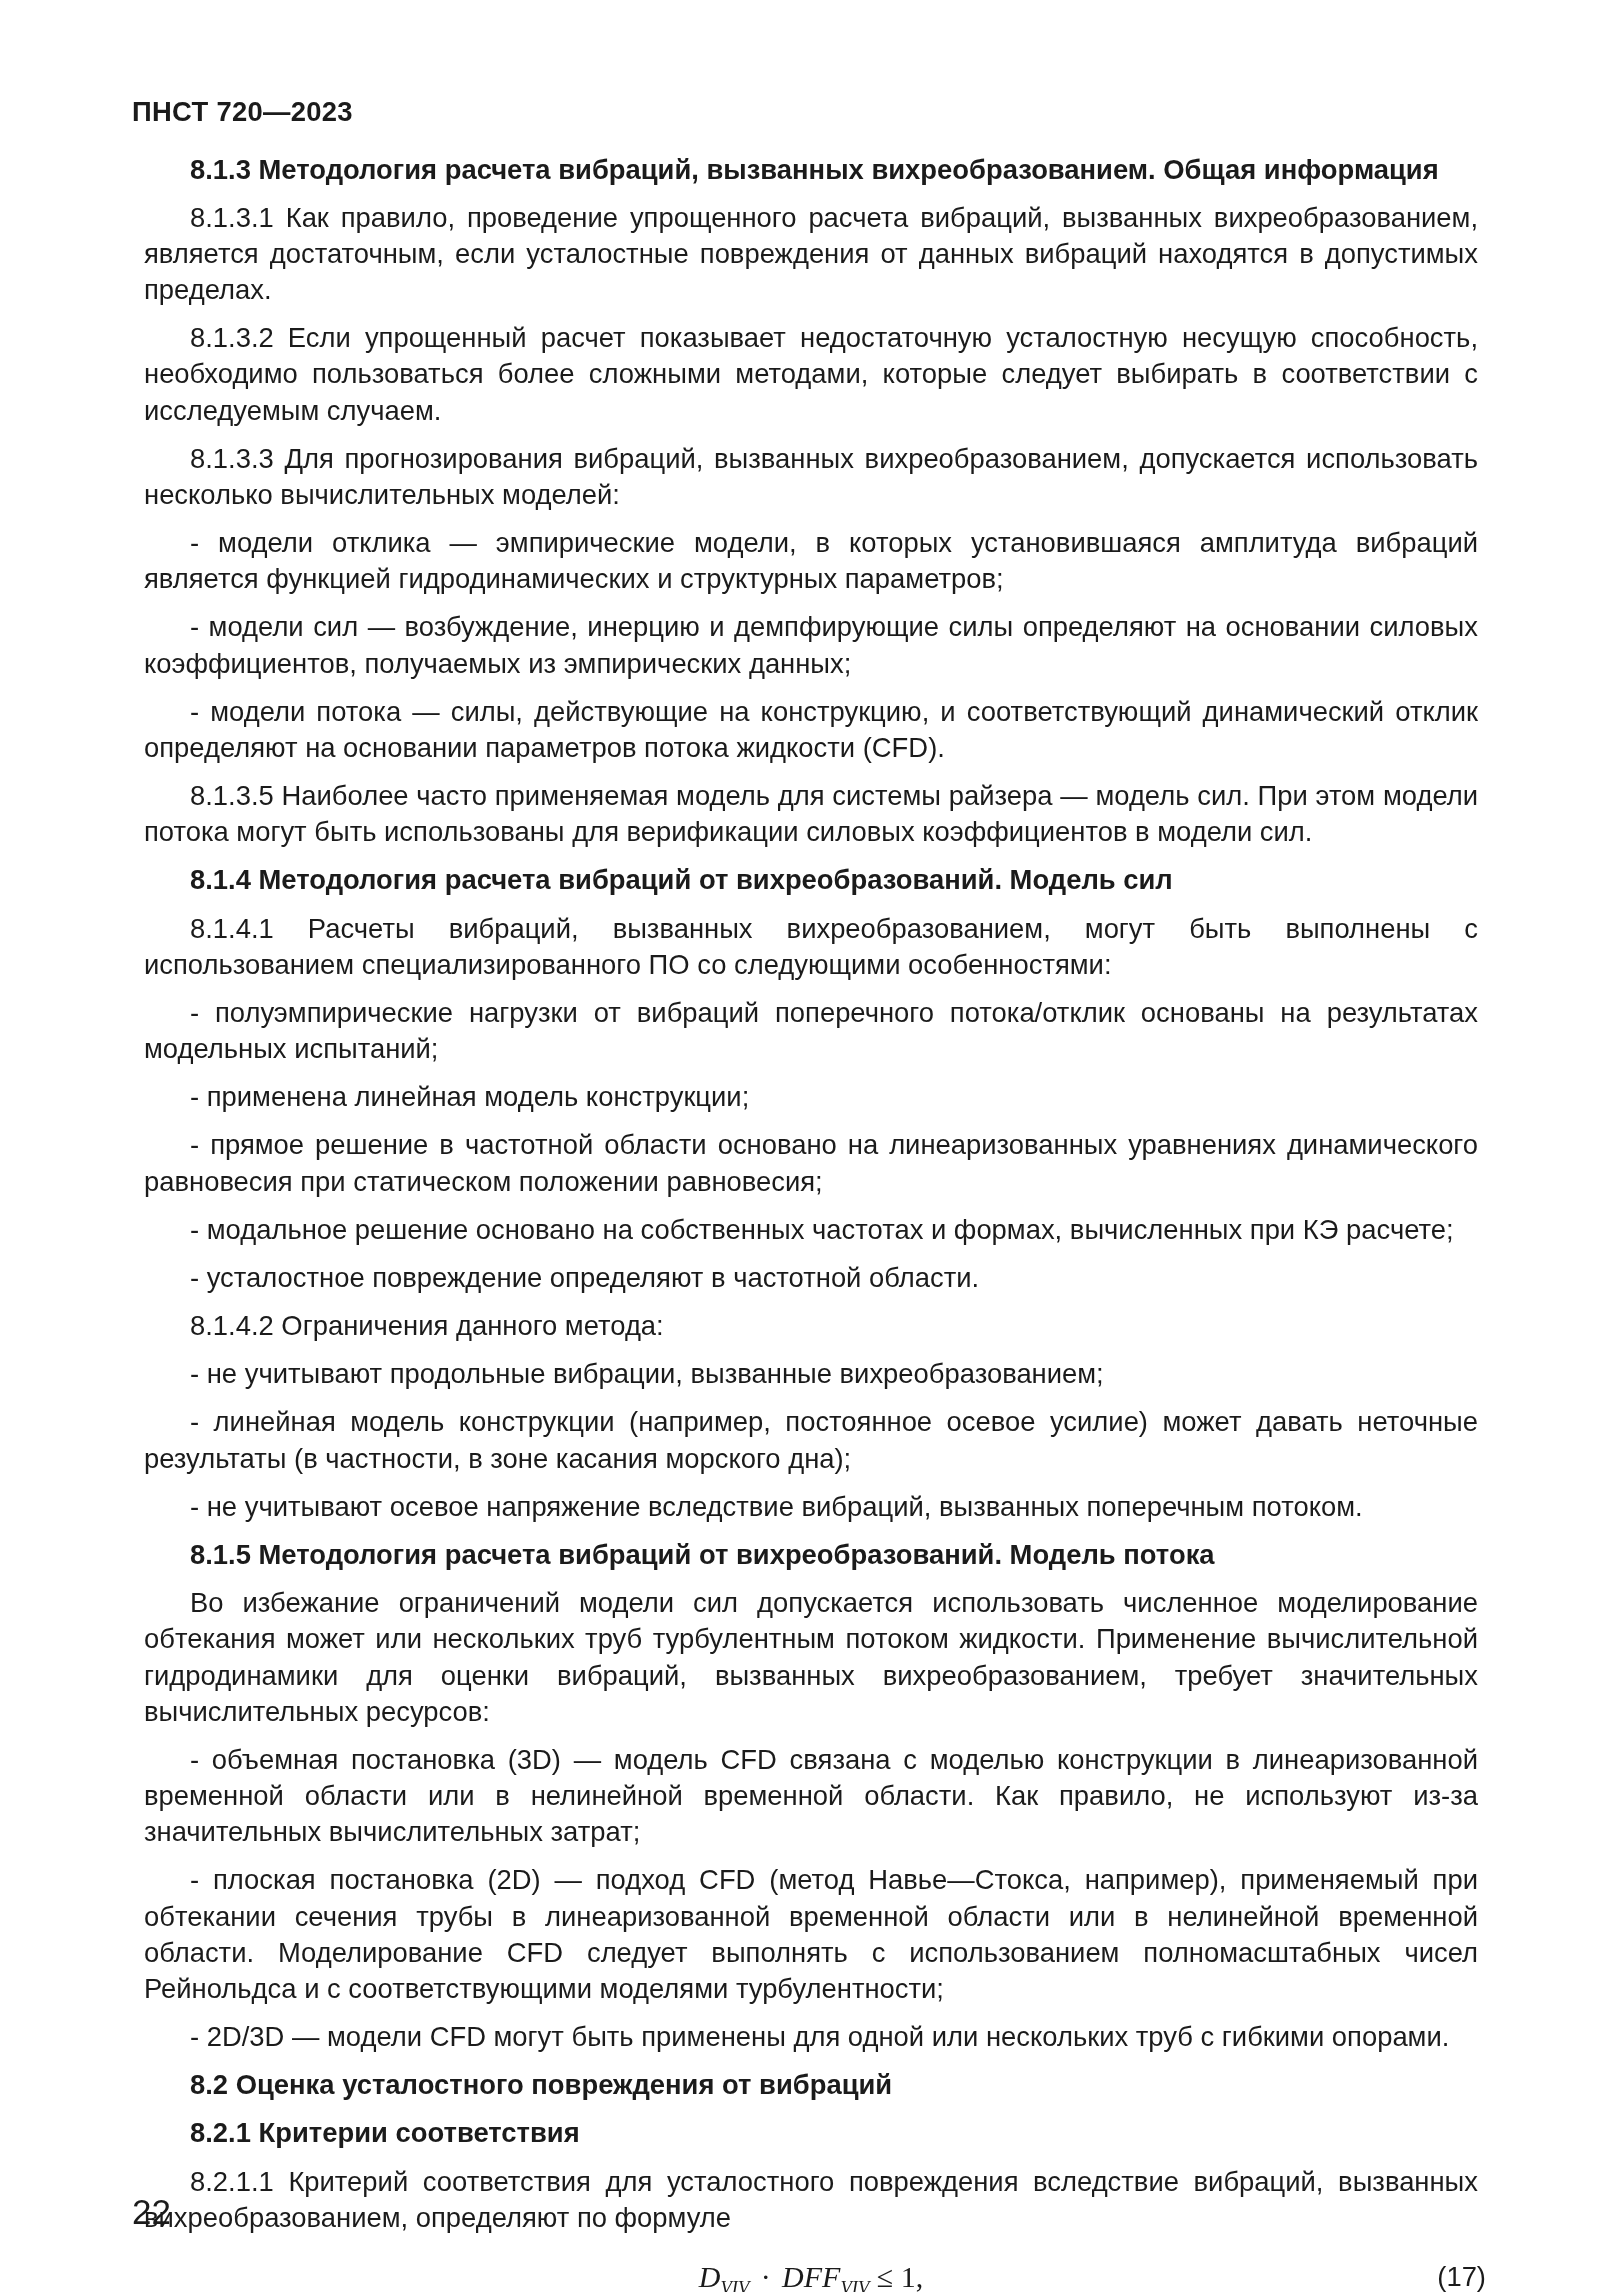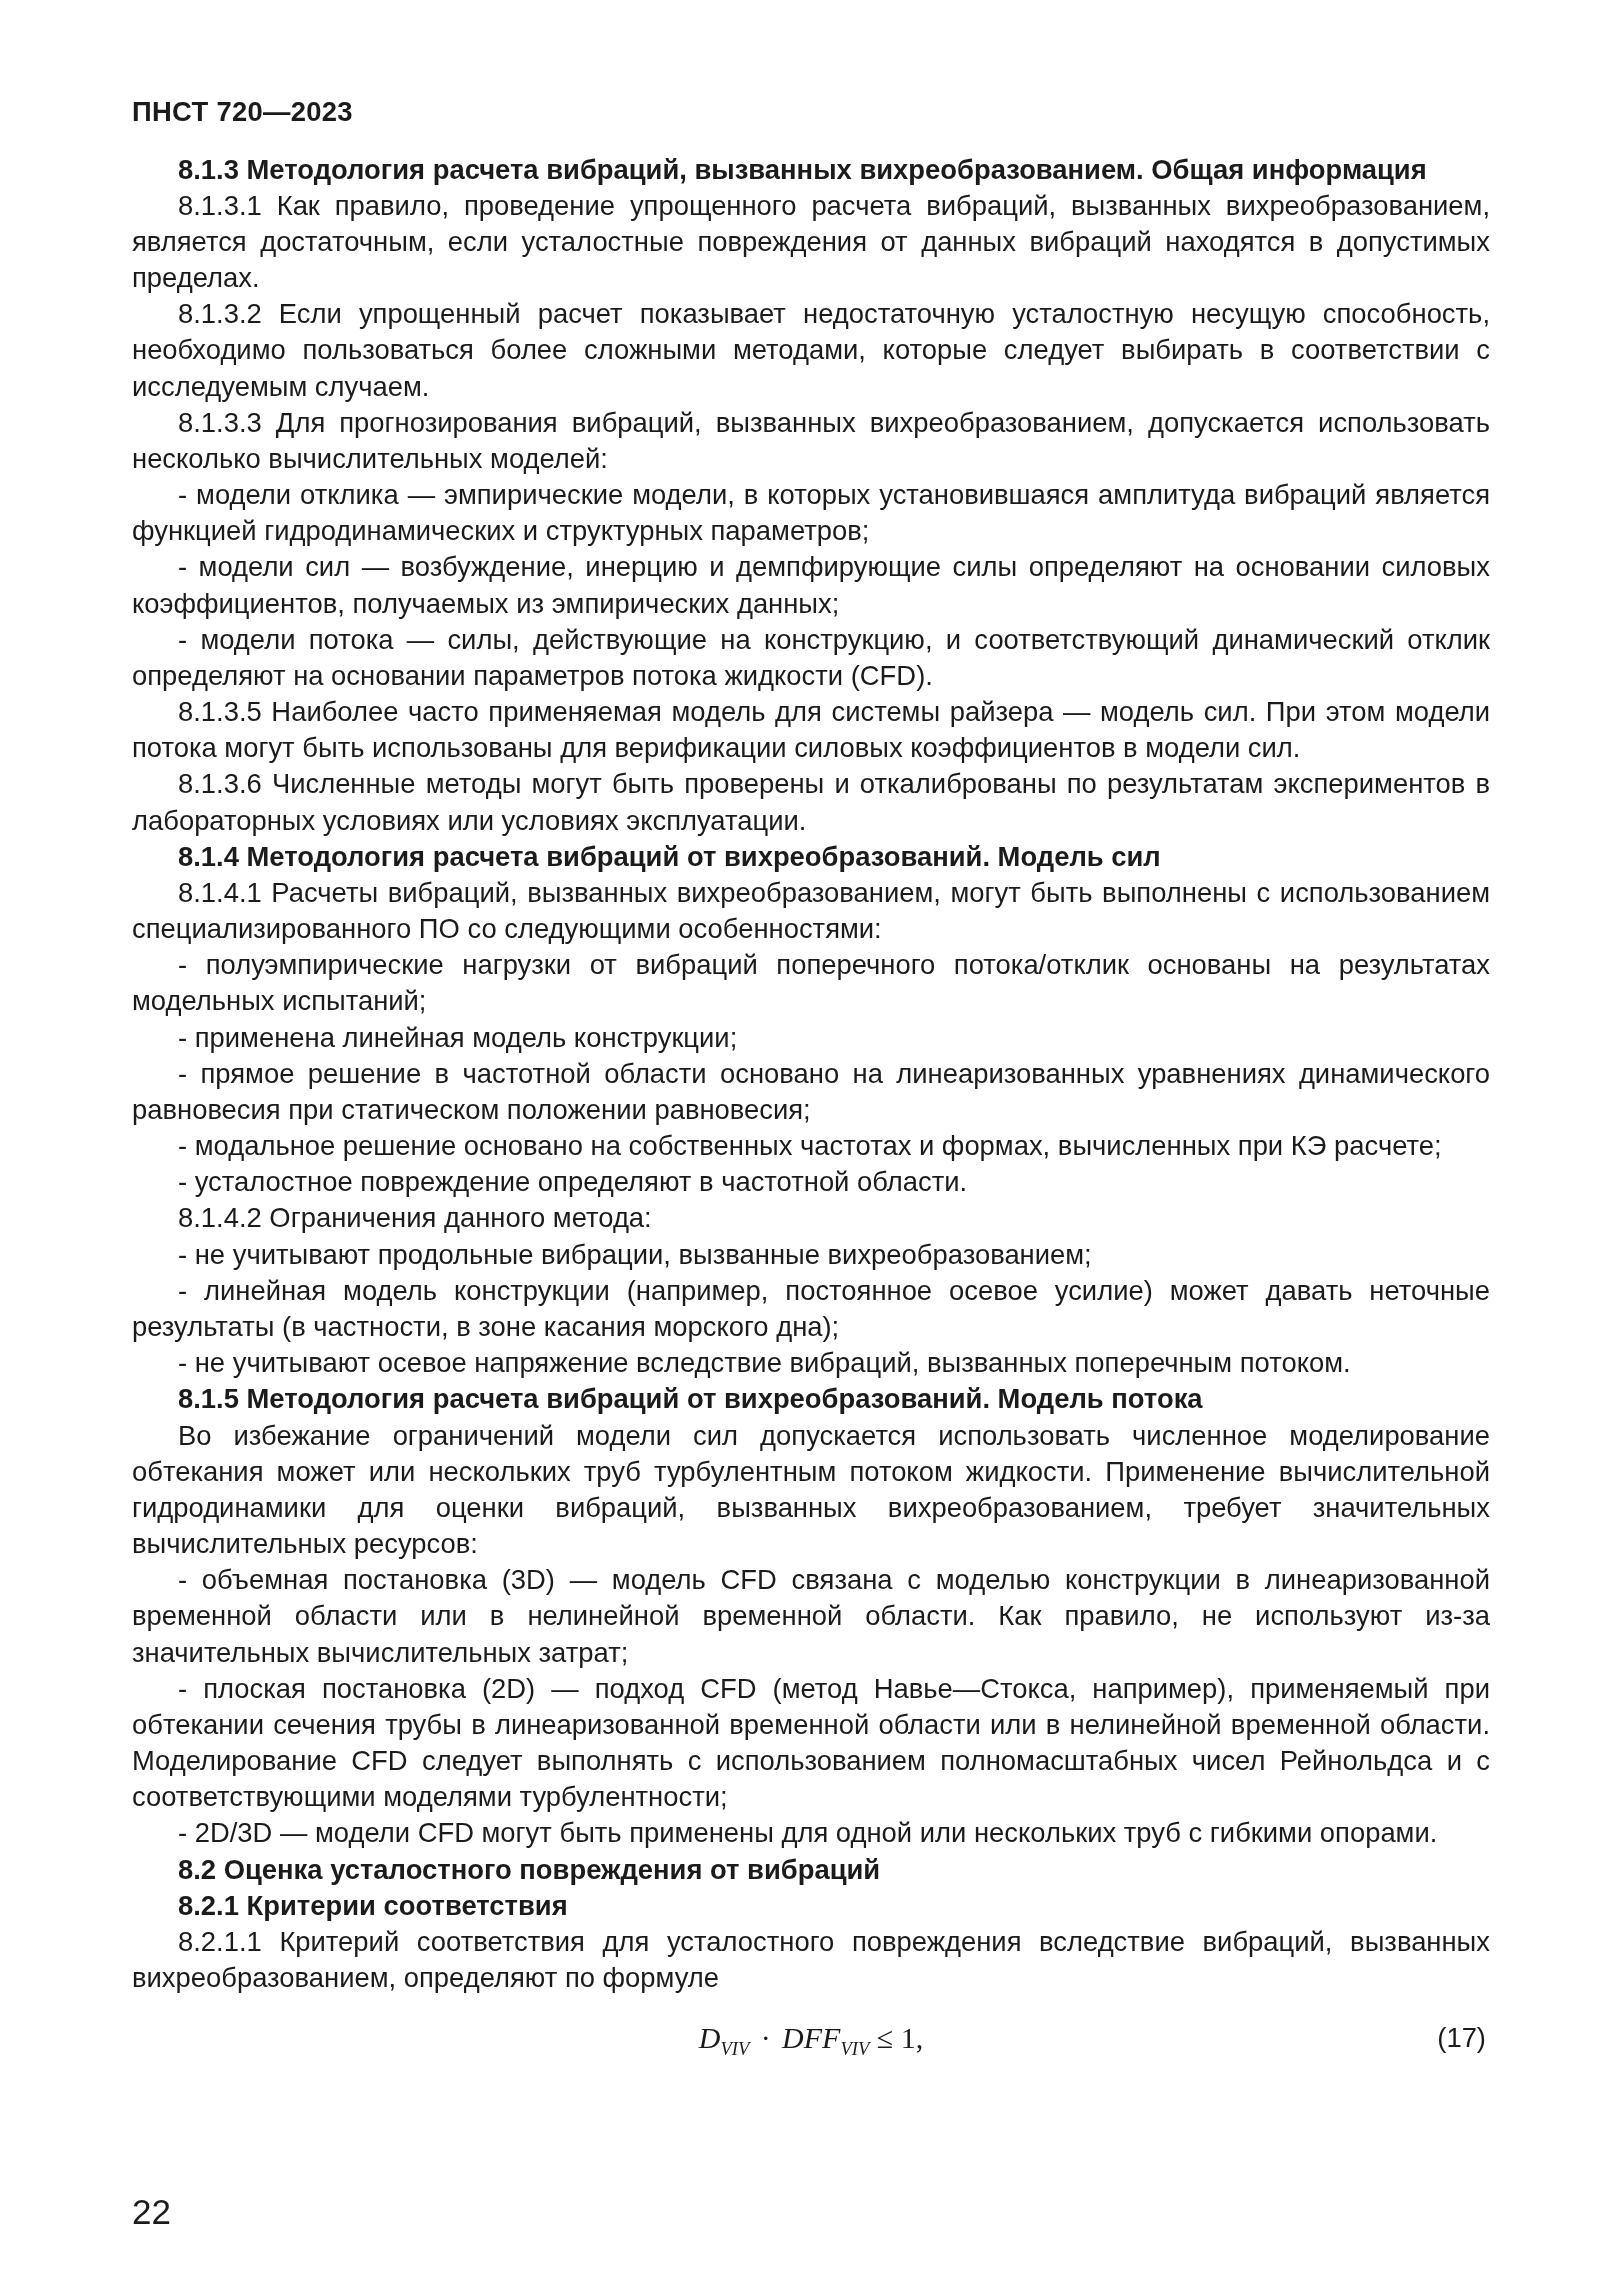--- a/index.html
+++ b/index.html
@@ -17,21 +17,21 @@
   .doc-header {
     font-size:27.4px; font-weight:bold;
     margin-bottom:23.5px;
     letter-spacing:0.3px;
   }
   .doc-body {
     font-size:27.4px;
     line-height:1.32;
     text-align:justify;
   }
-  .doc-body p { margin:0; text-indent:46px; }
+  .doc-body p { margin:12px; text-indent:46px; }
   .h-bold   { font-weight:bold; }
   .h-section{ font-weight:bold; margin-top:33px; }
   .h-sub    { font-weight:bold; margin-top:19.6px; }
   .formula-row {
     position:relative;
     margin-top:23.5px;
     text-align:center;
     font-size:30px;
     line-height:1.2;
   }
@@ -62,21 +62,20 @@
 
   <div class="doc-body">
     <p class="h-bold">8.1.3 Методология расчета вибраций, вызванных вихреобразованием. Общая информация</p>
     <p>8.1.3.1 Как правило, проведение упрощенного расчета вибраций, вызванных вихреобразованием, является достаточным, если усталостные повреждения от данных вибраций находятся в допустимых пределах.</p>
     <p>8.1.3.2 Если упрощенный расчет показывает недостаточную усталостную несущую способность, необходимо пользоваться более сложными методами, которые следует выбирать в соответствии с исследуемым случаем.</p>
     <p>8.1.3.3 Для прогнозирования вибраций, вызванных вихреобразованием, допускается использовать несколько вычислительных моделей:</p>
     <p>- модели отклика — эмпирические модели, в которых установившаяся амплитуда вибраций является функцией гидродинамических и структурных параметров;</p>
     <p>- модели сил — возбуждение, инерцию и демпфирующие силы определяют на основании силовых коэффициентов, получаемых из эмпирических данных;</p>
     <p>- модели потока — силы, действующие на конструкцию, и соответствующий динамический отклик определяют на основании параметров потока жидкости (CFD).</p>
     <p>8.1.3.5 Наиболее часто применяемая модель для системы райзера — модель сил. При этом модели потока могут быть использованы для верификации силовых коэффициентов в модели сил.</p>
-    <p>8.1.3.6 Численные методы могут быть проверены и откалиброваны по результатам экспериментов в лабораторных условиях или условиях эксплуатации.</p>
     <p class="h-bold">8.1.4 Методология расчета вибраций от вихреобразований. Модель сил</p>
     <p>8.1.4.1 Расчеты вибраций, вызванных вихреобразованием, могут быть выполнены с использованием специализированного ПО со следующими особенностями:</p>
     <p>- полуэмпирические нагрузки от вибраций поперечного потока/отклик основаны на результатах модельных испытаний;</p>
     <p>- применена линейная модель конструкции;</p>
     <p>- прямое решение в частотной области основано на линеаризованных уравнениях динамического равновесия при статическом положении равновесия;</p>
     <p>- модальное решение основано на собственных частотах и формах, вычисленных при КЭ расчете;</p>
     <p>- усталостное повреждение определяют в частотной области.</p>
     <p>8.1.4.2 Ограничения данного метода:</p>
     <p>- не учитывают продольные вибрации, вызванные вихреобразованием;</p>
     <p>- линейная модель конструкции (например, постоянное осевое усилие) может давать неточные результаты (в частности, в зоне касания морского дна);</p>

